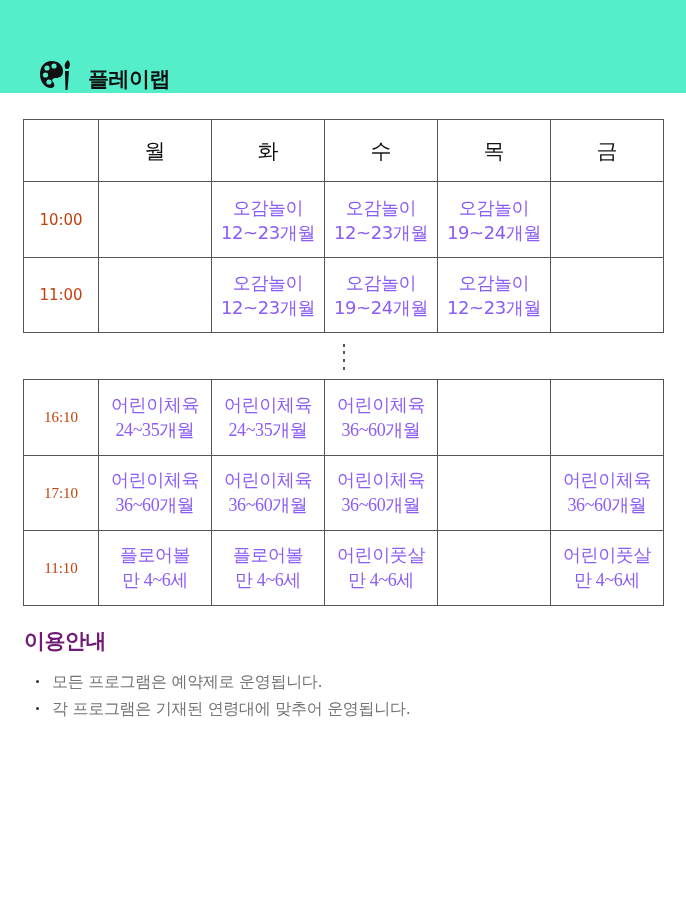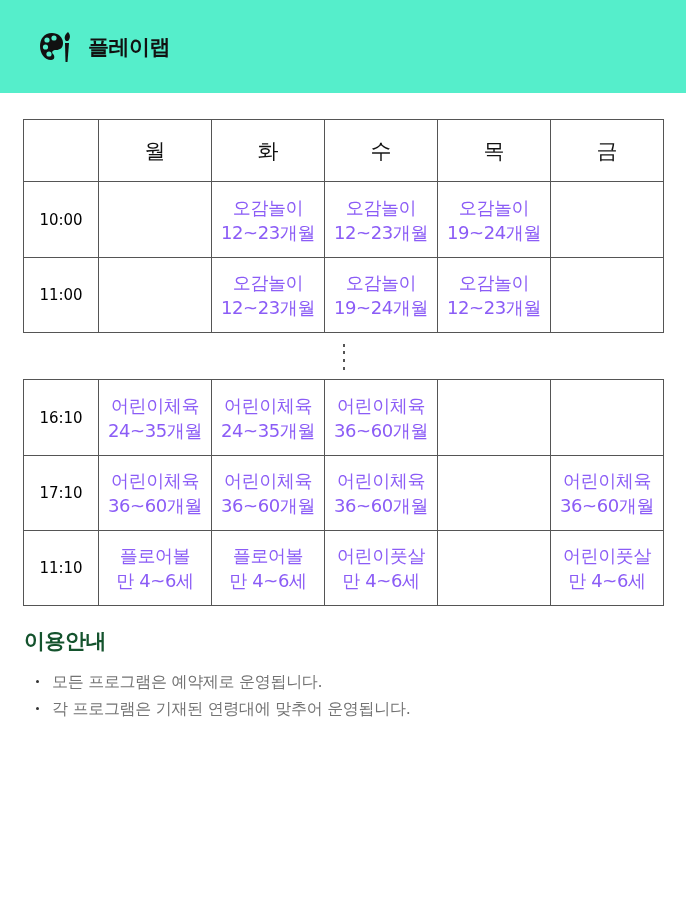--- a/index.html
+++ b/index.html
@@ -1,39 +1,39 @@
 <!DOCTYPE html>
 <html><head>
 <meta charset="utf-8">
 <style>
   * { box-sizing: border-box; margin: 0; padding: 0; }
   html, body { width: 686px; height: 916px; background: #ffffff; overflow: hidden; }
   body { font-family: "DejaVu Sans", "Liberation Sans", sans-serif; color: #222; position: relative; }
 
-  .header { position: absolute; left: 0; top: 0; width: 686px; height: 93px; background: #55eecb; display: flex; align-items: center; padding-left: 38px; }
+  .header { position: absolute; left: 0; top: 0; width: 686px; height: 93px; background: #55eecb; display: flex; align-items: flex-end; padding-left: 38px; }
   .logo-icon { width: 36px; height: 36px; display: inline-block; }
   .brand { margin-left: 14px; font-size: 21px; font-weight: bold; color: #111; letter-spacing: -0.5px; }
 
   table.tt { position: absolute; left: 23px; border-collapse: collapse; table-layout: fixed; width: 641px; }
   table.tt td, table.tt th { border: 1.5px solid #555; text-align: center; vertical-align: middle; padding: 0; }
   .t1 { top: 119px; }
-  .t2 { top: 379px; }
+  .t2 { top: 379px; font-family: Liberation Serif, serif; }
   col.c0 { width: 75px; }
   col.cd { width: 113px; }
   th.day { height: 62px; font-size: 21px; font-weight: normal; color: #111; }
-  td.time { font-size: 15px; color: #000000; }
+  td.time { font-size: 15px; color: #c2410c; }
   tr.r1 td { height: 76px; }
   tr.r2 td { height: 75px; }
   .prog { font-size: 18px; color: #8b5cf6; line-height: 25px; white-space: nowrap; letter-spacing: -0.4px; }
   .prog span { display: block; }
 
   .ellipsis { position: absolute; left: 343px; top: 344px; width: 2px; height: 26px; }
   .ellipsis i { position: absolute; left: 0; width: 2px; height: 3px; background: #555; }
 
-  .info-title { position: absolute; left: 24px; top: 627px; font-size: 21px; font-weight: bold; color: #14532d; letter-spacing: -0.5px; }
+  .info-title { position: absolute; left: 24px; top: 627px; font-size: 21px; font-weight: bold; color: #701a75; letter-spacing: -0.5px; }
   ul.info { position: absolute; left: 34px; top: 668px; list-style: none; }
   ul.info li { font-size: 16px; color: #737373; line-height: 27px; position: relative; padding-left: 18px; letter-spacing: -0.3px; white-space: nowrap; }
   ul.info li::before { content: ""; position: absolute; left: 2px; top: 12px; width: 3px; height: 3px; border-radius: 50%; background: #333; }
 </style>
 </head>
 <body>
 
 <div class="header">
   <svg class="logo-icon" viewBox="0 0 36 36">
     <path d="M14 4 C6 4 2 10 2 17 C2 25 7 31 13 31 C17 31 17 27 15 25 C13 23 15 21 18 21 C22 21 25 19 25 14 C25 8 20 4 14 4 Z" fill="#111"></path>

